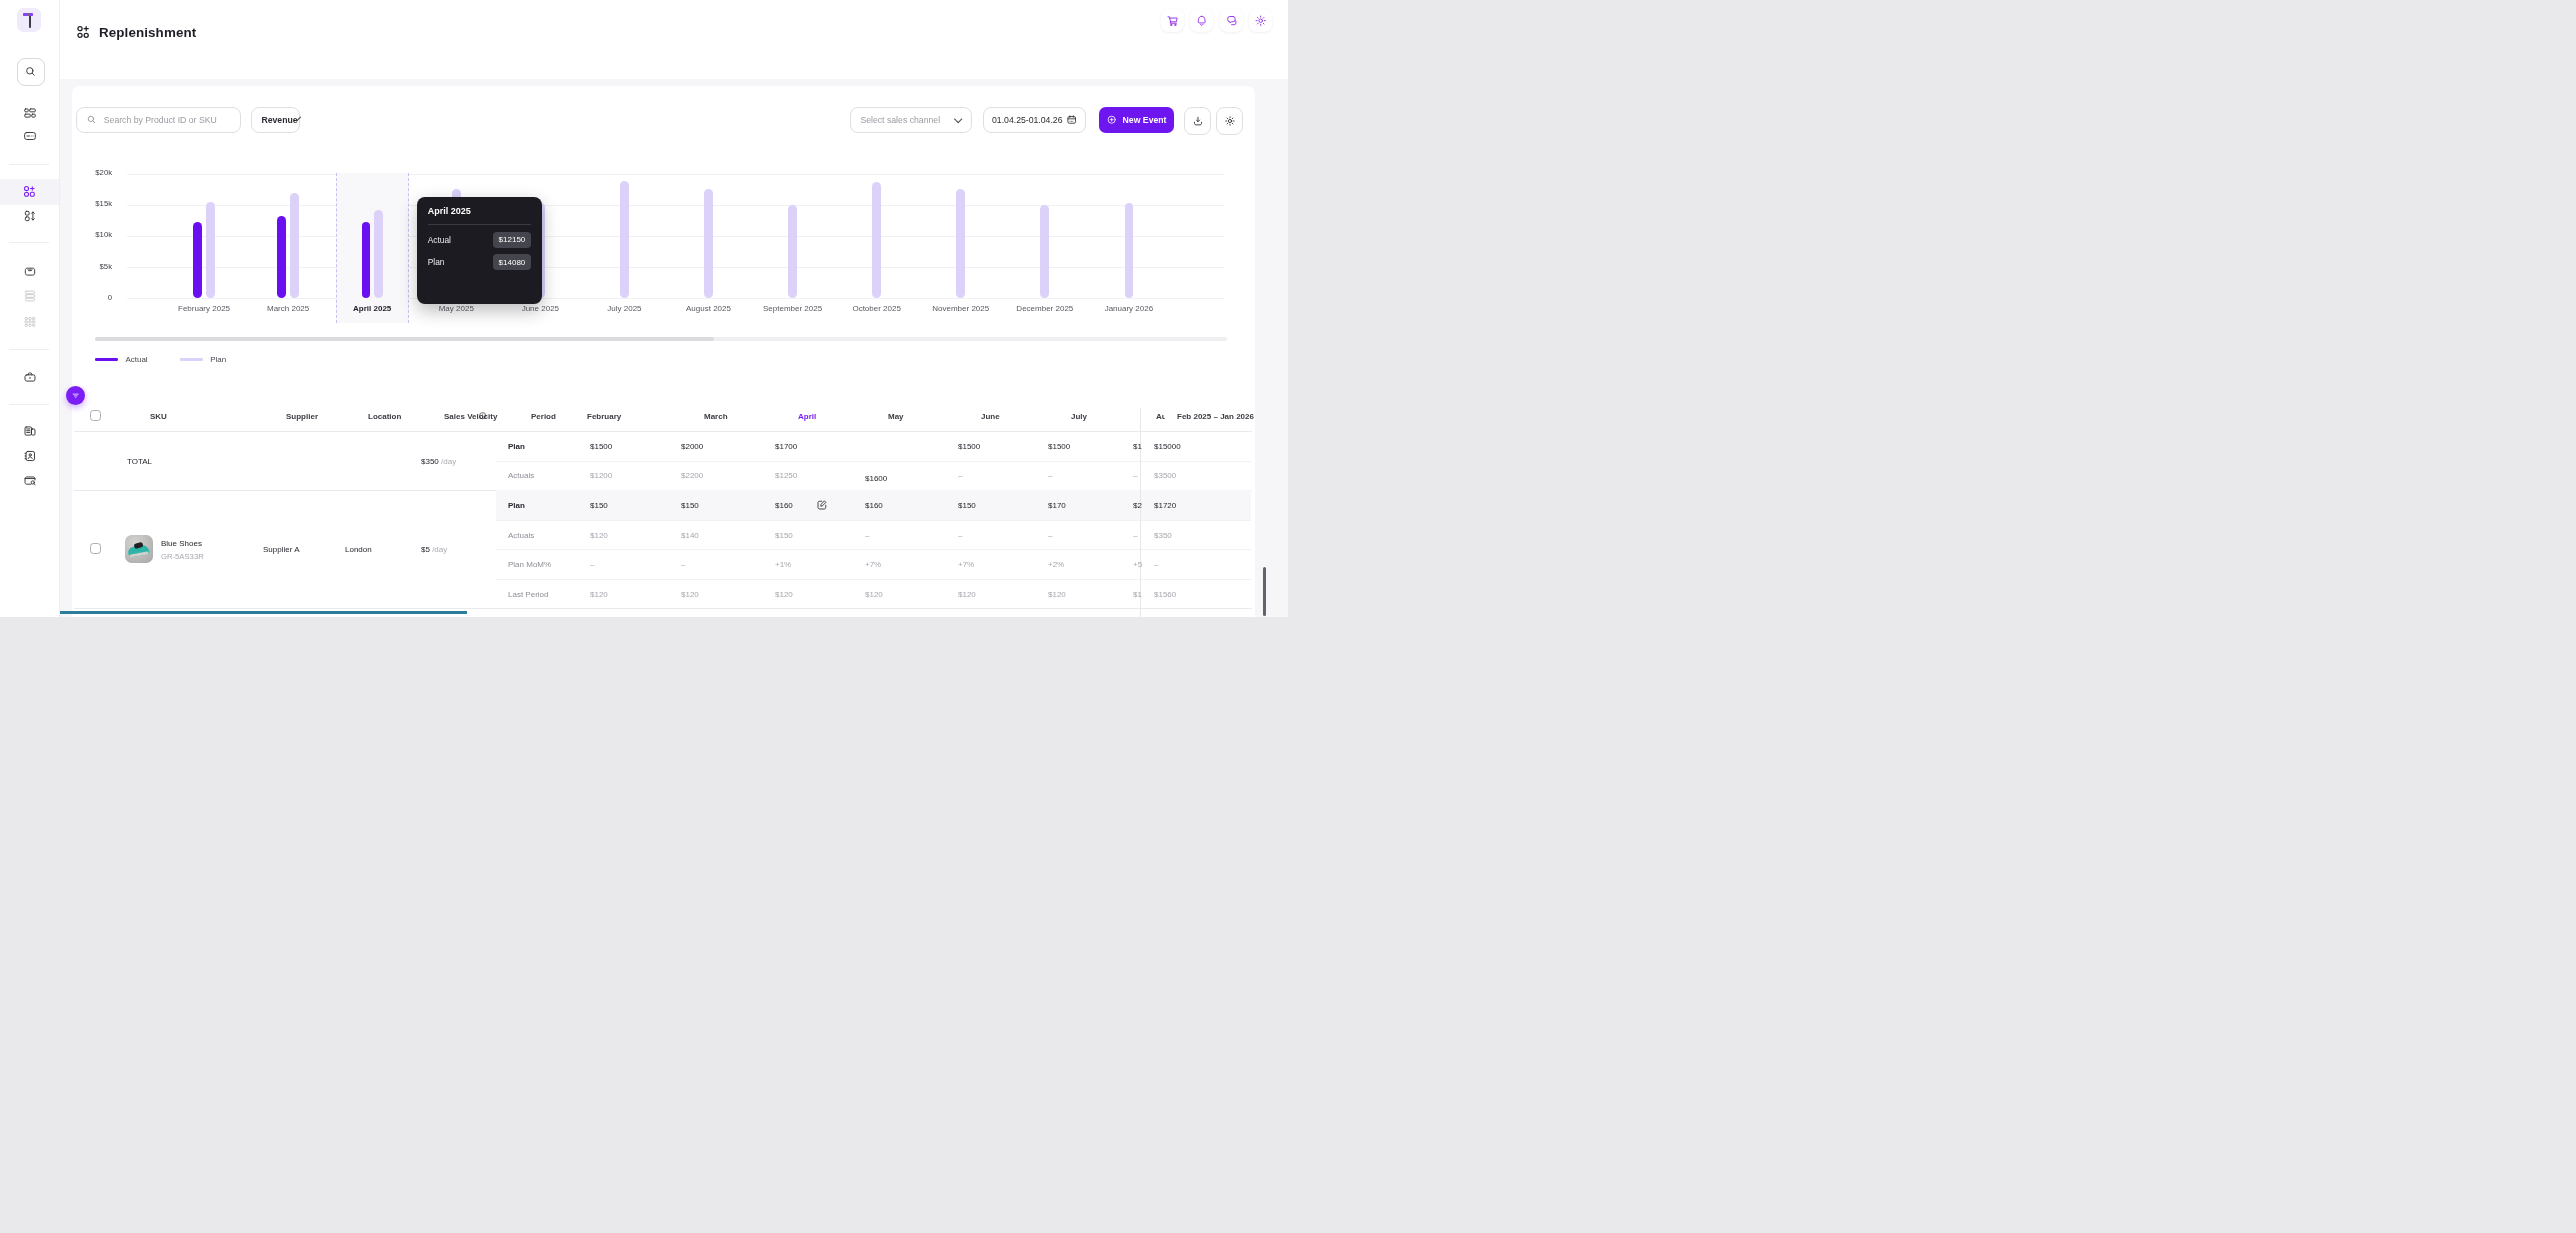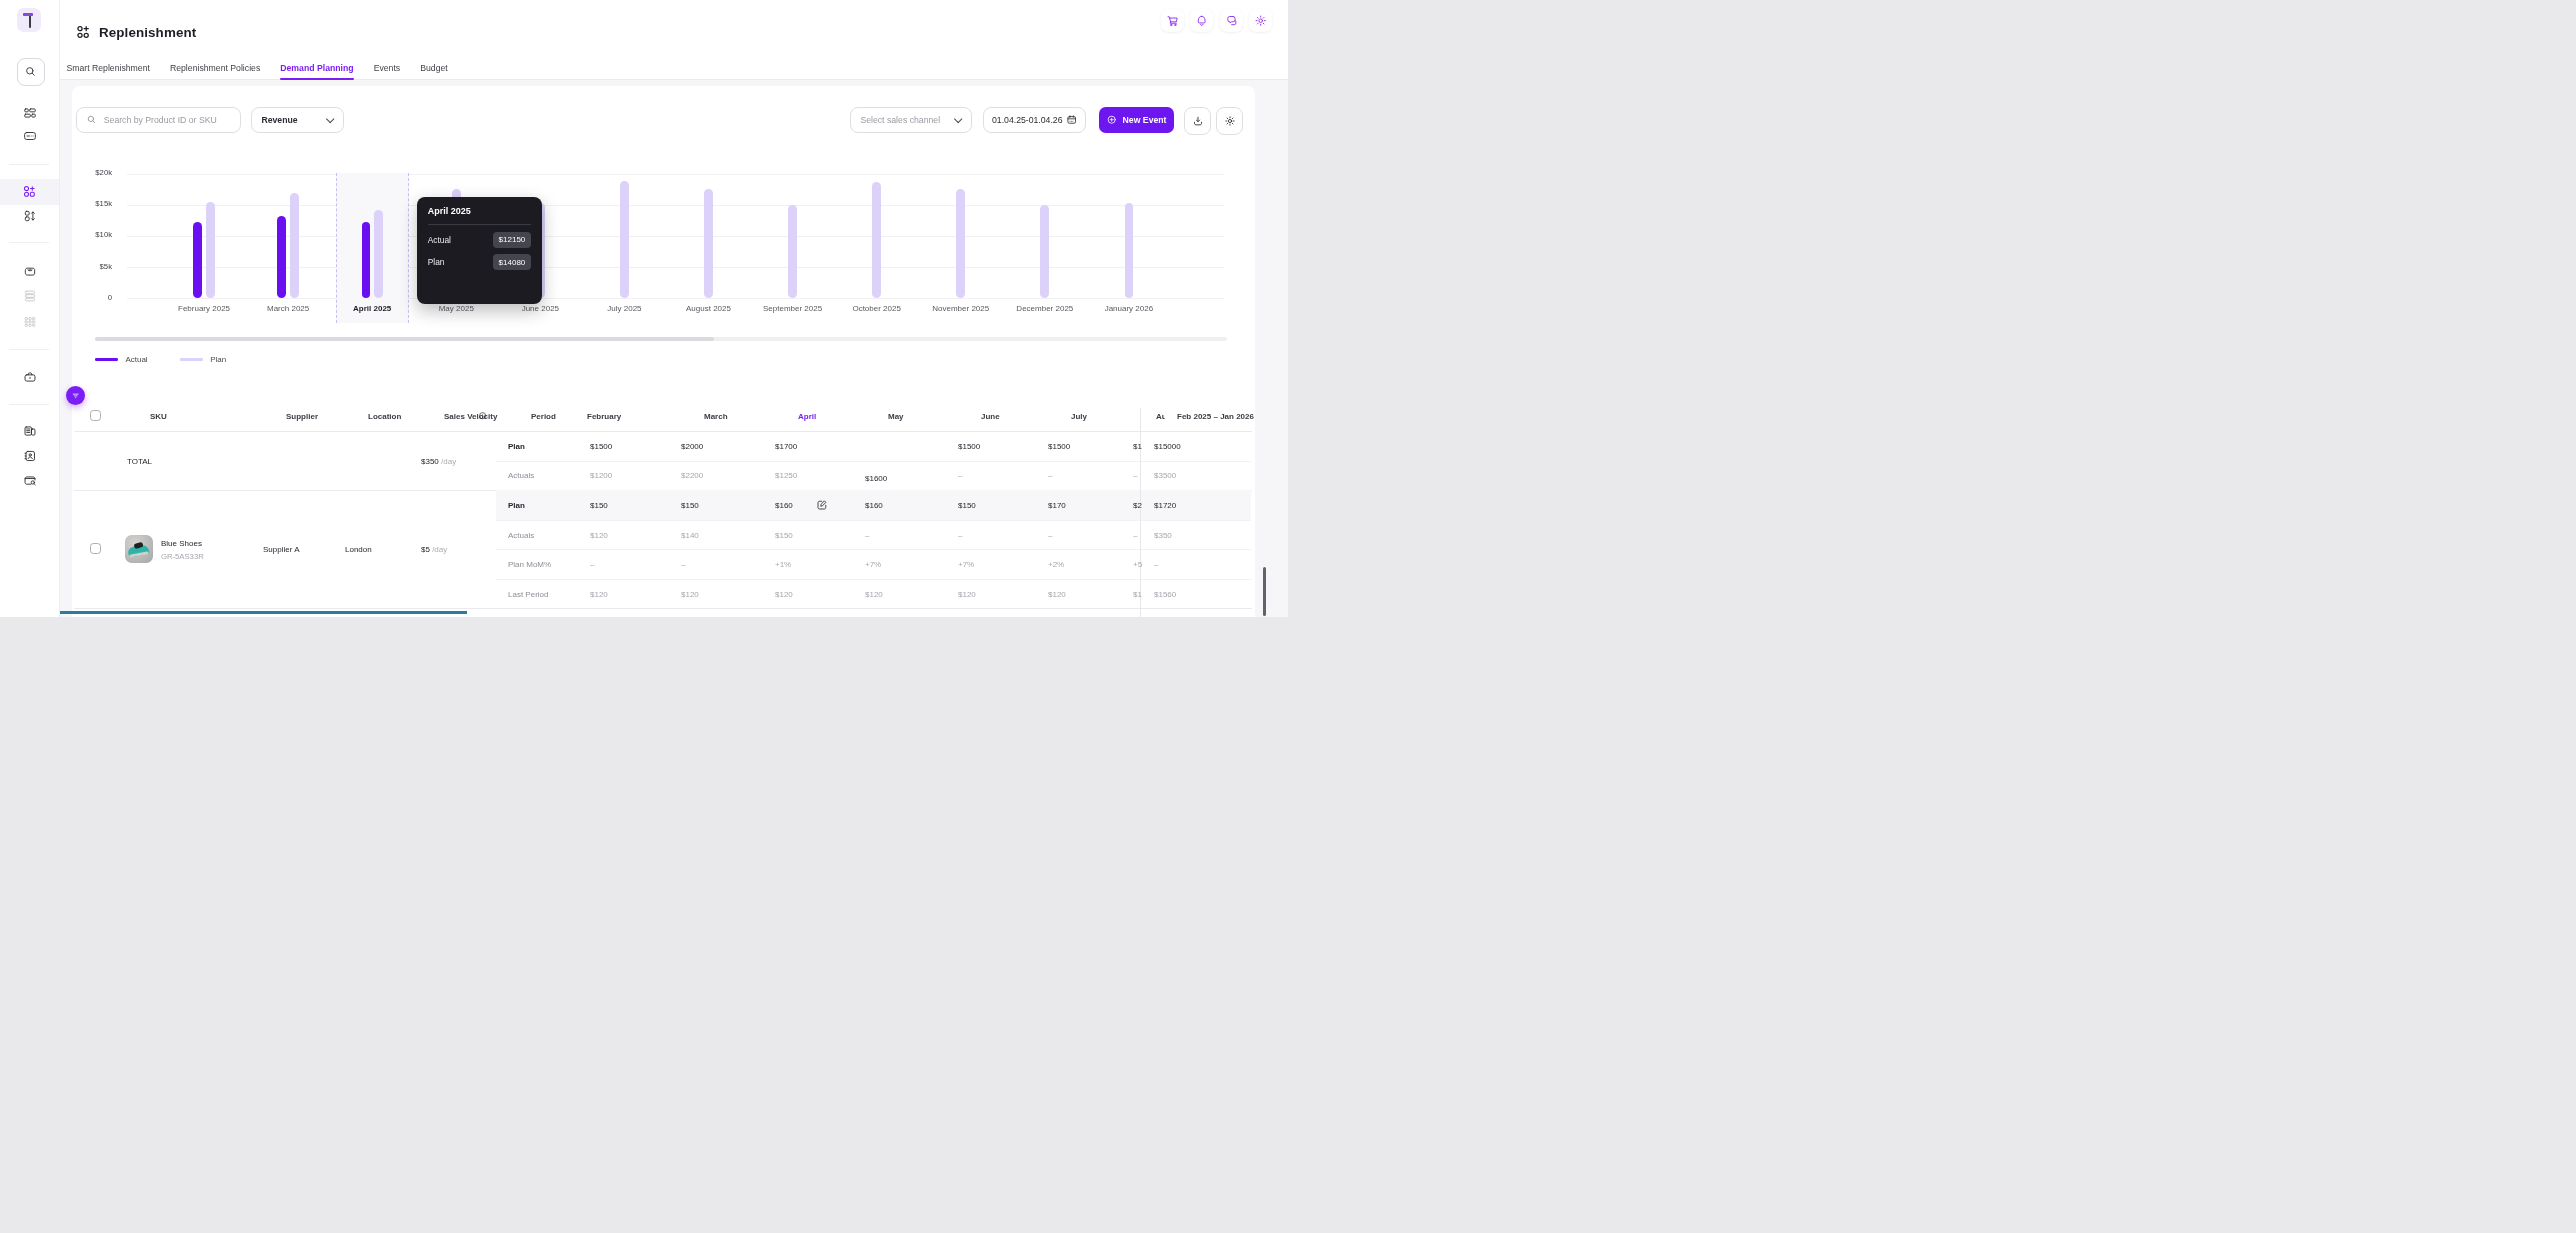--- a/index.html
+++ b/index.html
@@ -254,41 +254,34 @@
     </div>
   <div class="top-btn" style="left:1249px">
       <span>
         <svg width="13.4" height="13.4" viewBox="0 0 24 24" fill="none" stroke-width="1.7" stroke-linecap="round">
           <circle cx="12" cy="12" r="3.2"></circle>
           <path d="M12 3.6v2M12 18.4v2M3.6 12h2M18.4 12h2M6.1 6.1l1.4 1.4M16.5 16.5l1.4 1.4M17.9 6.1l-1.4 1.4M7.5 16.5l-1.4 1.4"></path>
         </svg>
       </span>
     </div>
 
-  <nav class="tabs">
-    <div class="tab">Smart Replenishment</div>
-    <div class="tab">Replenishment Policies</div>
-    <div class="tab active">Demand Planning</div>
-    <div class="tab">Events</div>
-    <div class="tab">Budget</div>
-  </nav>
 
   <div class="content-bg"></div>
   <div class="panel"></div>
 
   <div class="ctrl" style="left:76px;top:107px;width:165px;">
     <span style="margin:0 5.4px 0 8.7px">
         <svg width="10.7" height="10.7" viewBox="0 0 24 24" fill="none" stroke="#8A8A92" stroke-width="1.8" stroke-linecap="round">
           <circle cx="11" cy="11" r="6"></circle>
           <path d="M15.6 15.6L19.5 19.5"></path>
         </svg>
       </span>
     <input class="search-input" placeholder="Search by Product ID or SKU" style="">
   </div>
-  <div class="ctrl" style="left:251px;top:107px;width:93px;padding:0 9.4px;font-weight:700;">
+  <div class="ctrl" style="left:251px;top:107px;width:49px;padding:0 9.4px;font-weight:700;">
     <span>Revenue</span>
     <span class="chev" style="margin-top:-2px"></span>
   </div>
   <div class="ctrl" style="left:850px;top:107px;width:122px;padding:0 9.4px;">
     <span class="ph">Select sales channel</span>
     <span class="chev" style="margin-top:-2px"></span>
   </div>
   <div class="ctrl" style="left:983px;top:107px;width:103px;padding:0 8px;justify-content:space-between;">
     <span>01.04.25-01.04.26</span>
     <span>

